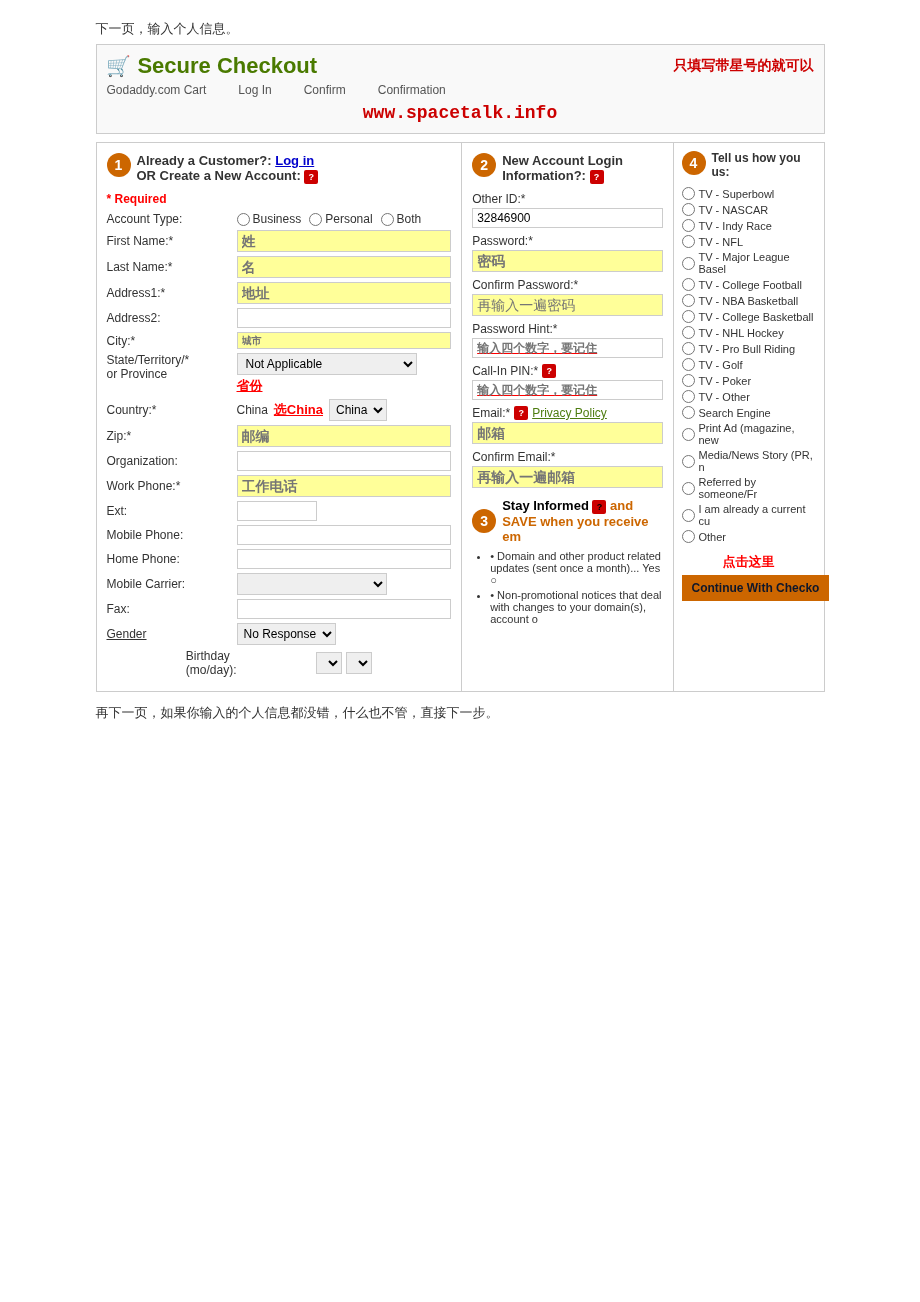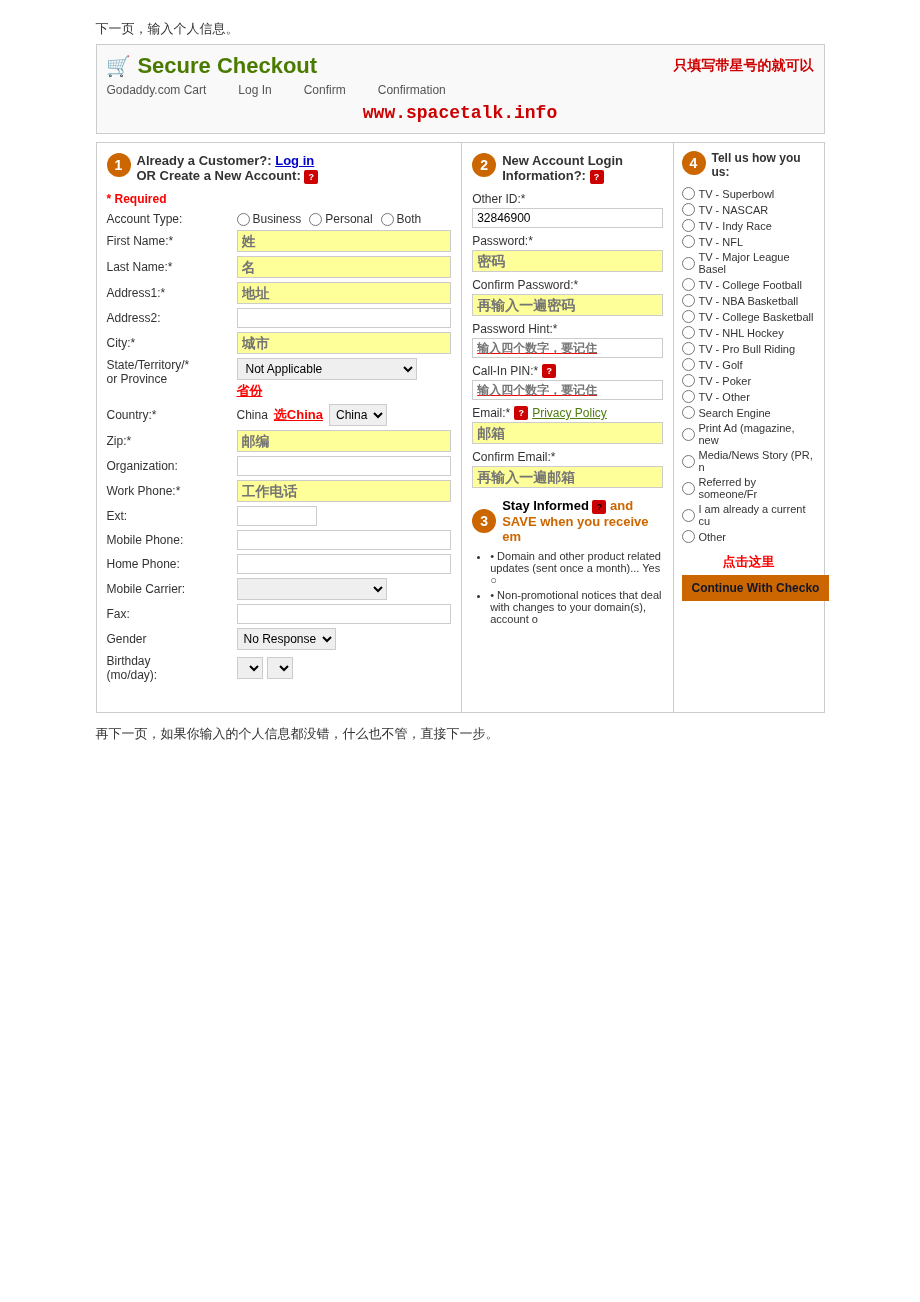--- a/index.html
+++ b/index.html
@@ -42,25 +42,25 @@
 
     .country-row { display: flex; align-items: center; }
     .country-label { width: 130px; font-size: 12px; color: #333; flex-shrink: 0; }
     .country-field { display: flex; gap: 6px; align-items: center; }
     .country-field select { border: 1px solid #ccc; padding: 2px; font-size: 12px; }
 
     .mobile-carrier-row { display: flex; align-items: center; margin-bottom: 4px; }
     .mobile-carrier-label { width: 130px; font-size: 12px; flex-shrink: 0; }
     .mobile-carrier-field select { border: 1px solid #ccc; padding: 2px 4px; font-size: 12px; width: 150px; }
 
-    .gender-row { display: flex; align-items: center; margin-bottom: 4px; }
+    .gender-row { display: flex; align-items: center; margin-bottom: 4px; text-decoration: underline; }
     .gender-label { width: 130px; font-size: 12px; flex-shrink: 0; }
     .gender-field select { border: 1px solid #ccc; padding: 2px; font-size: 12px; }
 
-    .birthday-row { display: flex; align-items: center; margin-bottom: 20px; }
+    .birthday-row { display: flex; align-items: center; margin-bottom: 4px; justify-content: center; }
     .birthday-field { display: flex; gap: 4px; }
     .birthday-field select { border: 1px solid #ccc; padding: 2px; font-size: 12px; }
 
     
     .middle-panel { width: 280px; border-right: 1px solid #ccc; padding: 10px; }
     .login-section-header { display: flex; align-items: flex-start; gap: 6px; margin-bottom: 8px; }
     .mid-form-row { margin-bottom: 6px; }
     .mid-form-label { font-size: 12px; color: #333; margin-bottom: 2px; }
     .mid-form-field input[type=text], .mid-form-field input[type=password] { width: 100%; border: 1px solid #ccc; padding: 2px 4px; font-size: 12px; }
     .pin-hint { color: red; font-size: 13px; font-weight: bold; text-decoration: underline; }
@@ -163,21 +163,21 @@
       <div class="form-row">
         <div class="form-label">Address2:</div>
         <div class="form-field">
           <input type="text" style="">
         </div>
       </div>
 
       <div class="form-row">
         <div class="form-label">City:*</div>
         <div class="form-field">
-          <input type="text" style="background: rgb(255, 255, 153); color: #6d28d9; font-size: 14px; font-weight: bold;" placeholder="城市">
+          <input type="text" style="background: rgb(255, 255, 153); color: #6d28d9; font-size: 10px; font-weight: bold;" placeholder="城市">
         </div>
       </div>
 
       <div class="state-row form-row">
         <div class="state-label form-label">State/Territory/*<br>or Province</div>
         <div class="state-fields">
           <select>
             <option>Not Applicable</option>
           </select>
           <span class="chinese-hint">省份</span>
@@ -296,21 +296,21 @@
       <div class="mid-form-row">
         <div class="mid-form-label">Password:*</div>
         <div class="mid-form-field">
           <input type="password" style="background: rgb(255, 255, 153); color: red; font-size: 14px; font-weight: bold;" placeholder="密码">
         </div>
       </div>
 
       <div class="mid-form-row">
         <div class="mid-form-label">Confirm Password:*</div>
         <div class="mid-form-field">
-          <input type="password" style="background: rgb(255, 255, 153); color: red; font-size: 14px; font-weight: bold;" placeholder="再输入一遍密码">
+          <input type="password" style="background: rgb(255, 255, 153); color: red; font-size: 14px; font-weight: normal;" placeholder="再输入一遍密码">
         </div>
       </div>
 
       <div class="mid-form-row">
         <div class="mid-form-label">Password Hint:*</div>
         <div class="mid-form-field">
           <input type="text" class="pin-hint" placeholder="输入四个数字，要记住" style="">
         </div>
       </div>
 

